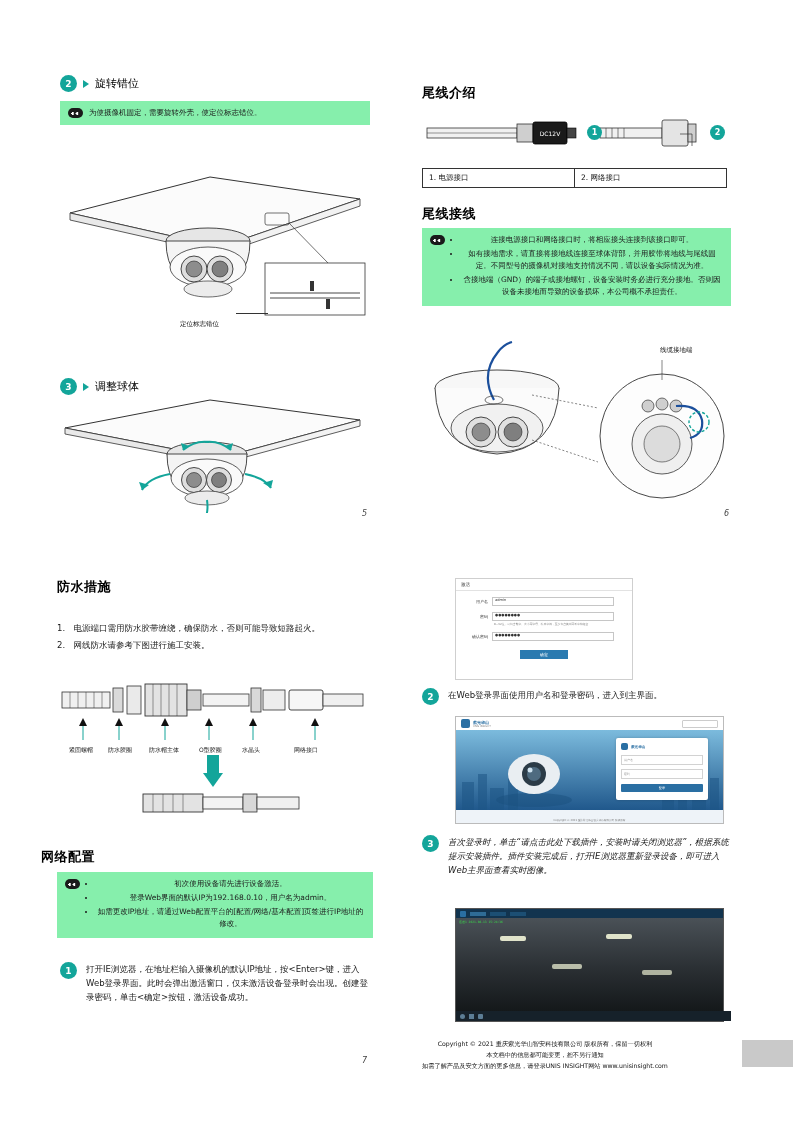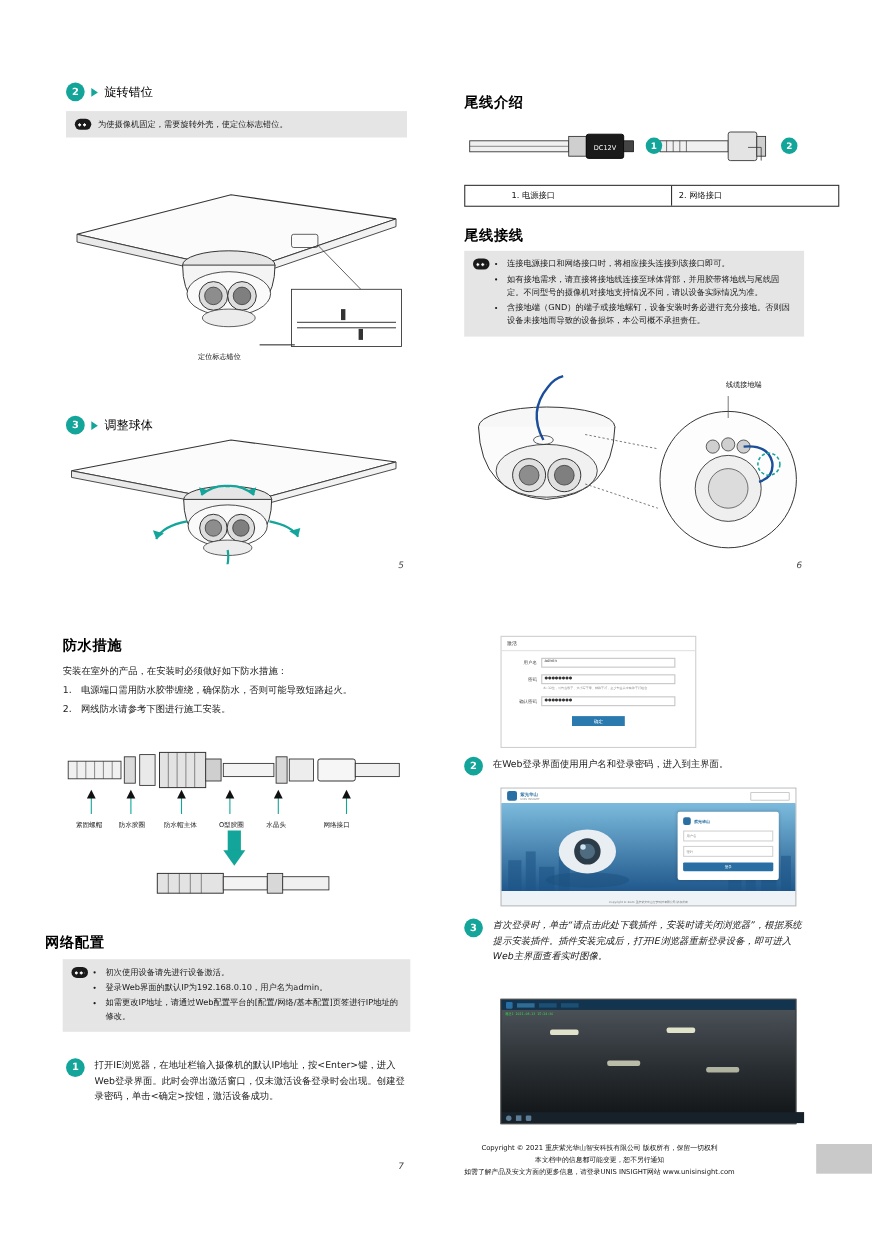--- a/index.html
+++ b/index.html
@@ -14,29 +14,29 @@
 
   
   .badge{width:17px;height:17px;border-radius:50%;background:#13a59a;color:#fff;font-size:9px;font-weight:bold;
          display:flex;align-items:center;justify-content:center;}
   .badge.sm{width:15px;height:15px;font-size:8px;}
   .step-head{display:flex;align-items:center;gap:6px;}
   .step-head .arrow{width:0;height:0;border-top:4px solid transparent;border-bottom:4px solid transparent;border-left:6px solid #13a59a;}
   .step-title{font-size:11px;font-weight:normal;color:#000;}
 
   
-  .note{background:#e5e5e5;padding:6px 8px 6px 8px;display:flex;gap:6px;align-items:flex-start;}
+  .note{background:#86efac;padding:6px 8px 6px 8px;display:flex;gap:6px;align-items:flex-start;text-align:center;}
   .dots{flex:0 0 auto;width:15px;height:10px;border-radius:5px;background:#1a1a1a;position:relative;margin-top:1px;}
   .dots:after{content:"";position:absolute;left:3px;top:3.5px;width:9px;height:3px;
      background:radial-gradient(circle 1.3px at 1.5px 1.5px,#fff 99%,transparent 100%) 0 0/4.5px 3px repeat-x;}
   .note-list{margin:0;padding-left:10px;}
   .note-list li{margin:0 0 2px 0;}
 
   
-  .wtable{border:1px solid #333;display:flex;width:303px;padding-left:36px;}
+  .wtable{border:1px solid #333;display:flex;width:303px;}
   .wtable div{flex:1;padding:4px 6px;font-size:7.5px;}
   .wtable div:first-child{border-right:1px solid #333;}
 
   
   .rule{position:absolute;background:#333;}
   .lbl{position:absolute;font-size:6.5px;color:#111;}
 
   
   .loginbox{position:absolute;background:#fff;border:1px solid #cfcfcf;}
   .field{height:7px;background:#fff;border:1px solid #c6c6c6;}
@@ -198,21 +198,20 @@
     </svg>
     <div class="lbl" style="left:238px;top:6px;">线缆接地端</div>
   </div>
 
   <div class="pagenum" style="position:absolute;left:724px;top:509px;">6</div>
 
   <div class="sec" style="left:57px;top:578px;">
     <div class="h2">防水措施</div>
   </div>
 
-  <div class="sec body-text" style="left:57px;top:604px;width:310px;">安装在室外的产品，在安装时必须做好如下防水措施：</div>
   <div class="sec body-text" style="left:57px;top:621px;width:312px;">1.　电源端口需用防水胶带缠绕，确保防水，否则可能导致短路起火。</div>
   <div class="sec body-text" style="left:57px;top:638px;width:312px;">2.　网线防水请参考下图进行施工安装。</div>
 
   <div class="sec" style="left:57px;top:660px;width:315px;height:165px;">
     <svg width="315" height="165" viewBox="0 0 315 165">
       <rect x="5" y="32" width="48" height="16" fill="#f0f0f0" stroke="#333" stroke-width="0.8"></rect>
       <g stroke="#333" stroke-width="0.5">
         <line x1="13" y1="32" x2="13" y2="48"></line>
           <line x1="21" y1="32" x2="21" y2="48"></line>
         <line x1="29" y1="32" x2="29" y2="48"></line>

